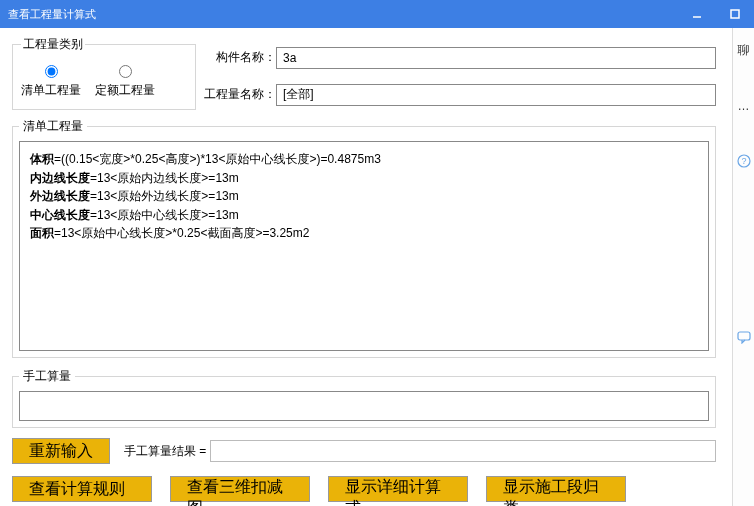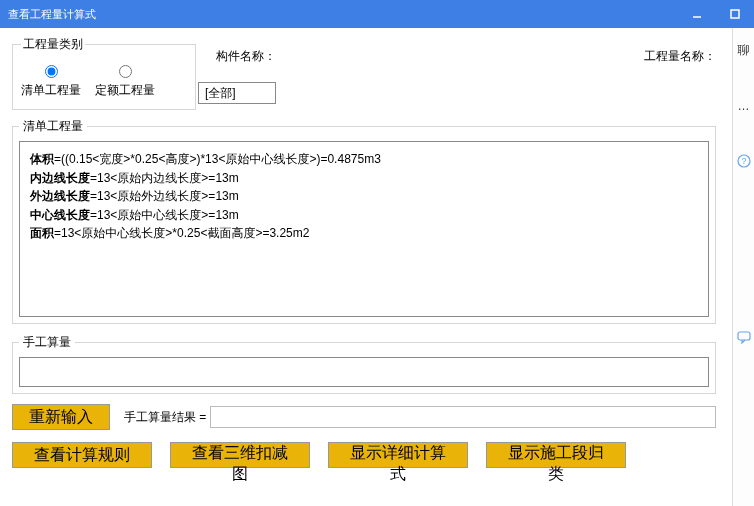--- a/index.html
+++ b/index.html
@@ -17,34 +17,34 @@
   .radio-item { display: flex; align-items: center; gap: 4px; flex-direction: column; }
   .radio-item input { margin: 0; }
 
   .name-grid { flex: 1; display: grid; grid-template-columns: 78px 1fr; row-gap: 6px; align-items: center; margin-top: 6px; }
   .name-grid label { text-align: right; }
   .name-grid .txt { height: 22px; border: 1px solid #888; padding: 2px 6px; font-size: 12px; width: 100%; }
   .name-grid .txt[readonly] { background: #fff; }
 
   fieldset.computer { border: 1px solid #d6d6d6; margin-top: 8px; padding: 0; }
   fieldset.computer legend { padding: 0 4px; margin-left: 6px; }
-  .formula-box { margin: 6px; border: 1px solid #888; height: 176px; padding: 8px 10px; line-height: 1.55; overflow: auto; }
+  .formula-box { margin: 6px; border: 1px solid #888; height: 210px; padding: 8px 10px; line-height: 1.55; overflow: auto; }
   .formula-box p b { font-weight: 700; }
 
   fieldset.manual { border: 1px solid #d6d6d6; margin-top: 10px; }
   fieldset.manual legend { padding: 0 4px; margin-left: 6px; }
   .manual-input { margin: 6px; height: 30px; width: calc(100% - 12px); border: 1px solid #888; padding: 4px 6px; }
 
   .result-row { display: flex; align-items: center; gap: 14px; margin-top: 10px; }
   .btn { height: 26px; border: 1px solid #999; background: #eab308; padding: 0 16px; font-size: 16px; cursor: pointer; }
   .result-label { display: flex; align-items: center; gap: 4px; flex: 1; }
   .result-field { flex: 1; height: 22px; border: 1px solid #bbb; background: #fff; }
 
   .bottom-row { display: flex; gap: 18px; margin-top: 12px; }
-  .bottom-row .btn { flex: 0 0 140px; text-align: center; }
+  .bottom-row .btn { flex: 0 0 140px; text-align: left; }
 
   .side-sliver { position: absolute; right: 0; top: 28px; bottom: 0; width: 22px; border-left: 1px solid #dcdcdc; background: #fdfdfd; display: flex; flex-direction: column; align-items: center; gap: 40px; padding-top: 14px; }
   .side-char { font-size: 12px; color: #333; }
   .side-icon { width: 16px; height: 16px; display:flex; align-items:center; justify-content:center; color:#6aa6e6; }
 </style>
 </head>
 <body>
 
 <div class="titlebar">
   <span class="title">查看工程量计算式</span>
@@ -72,20 +72,21 @@
         </label>
         <label class="radio-item">
           <input type="radio" name="qt" style="">
           <span>定额工程量</span>
         </label>
       </div>
     </fieldset>
 
     <div class="name-grid">
       <label>构件名称：</label>
+      <input class="txt" type="text" readonly="" value="3a" style="">
       <label>工程量名称：</label>
       <input class="txt" type="text" readonly="" value="[全部]" style="">
     </div>
   </div>
 
   <fieldset class="computer">
     <legend>清单工程量</legend>
     <div class="formula-box">
       <p><b>体积</b><span>=((0.15&lt;宽度&gt;*0.25&lt;高度&gt;)*13&lt;原始中心线长度&gt;)=0.4875m3</span></p>
       <p><b>内边线长度</b><span>=13&lt;原始内边线长度&gt;=13m</span></p>

